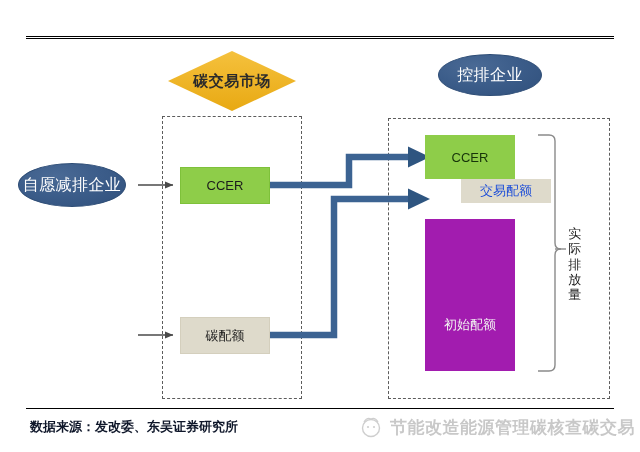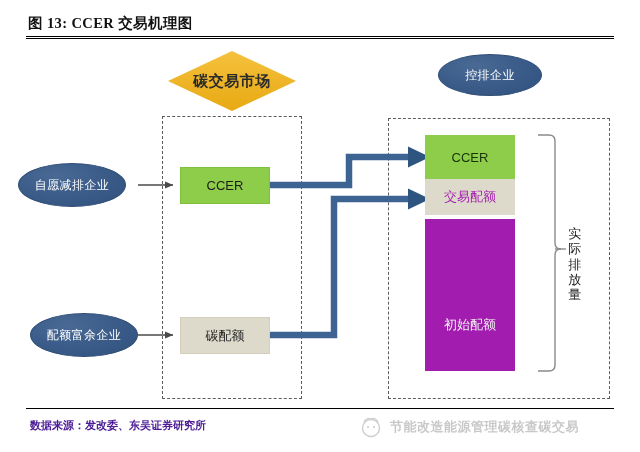--- a/index.html
+++ b/index.html
@@ -42,38 +42,38 @@
   .rule-footer {
     position: absolute;
     left: 26px; top: 408px;
     width: 588px; height: 0;
     border-top: 1px solid #000;
   }
   .source-note {
     position: absolute;
     left: 30px; top: 418px;
     font-family: "Liberation Serif", "DejaVu Serif", serif;
-    font-size: 11px;
+    font-size: 13px;
     font-weight: bold;
-    color: #4c1d95;
+    color: #0f172a;
     white-space: nowrap;
   }
 
   
   .watermark {
     position: absolute;
     left: 358px; top: 414px;
     display: flex; align-items: center; gap: 6px;
     opacity: 0.42;
     pointer-events: none;
   }
   .watermark .wm-logo { display: block; }
   .watermark .wm-text {
     font-family: "Liberation Sans", "DejaVu Sans", sans-serif;
-    font-size: 13px;
+    font-size: 17px;
     font-weight: 600;
     color: #7d7d7d;
     letter-spacing: 0.5px;
     white-space: nowrap;
   }
 
   
   .dash-box {
     position: absolute;
     border: 1.4px dashed #5c5c5c;
@@ -96,21 +96,21 @@
     font-size: 15px; font-weight: 600; color: #2b2b2b;
     letter-spacing: 0.5px;
   }
 
   
   .ellipse {
     position: absolute;
     border-radius: 50%;
     display: flex; align-items: center; justify-content: center;
     color: #ffffff;
-    font-size: 12px;
+    font-size: 16px;
     font-weight: 500;
     letter-spacing: 0.4px;
     box-sizing: border-box;
   }
   #ell-voluntary {
     left: 18px; top: 163px; width: 108px; height: 44px;
     background: radial-gradient(ellipse at 35% 28%, #4a6a95 0%, #3c5d8a 45%, #30507c 100%);
     border: 1px solid #2e4d76;
   }
   #ell-surplus {
@@ -146,21 +146,21 @@
   
   .bar-seg {
     position: absolute;
     left: 425px;
     width: 90px;
     display: flex; align-items: center; justify-content: center;
     font-size: 13px;
     box-sizing: border-box;
   }
   #seg-ccer      { top: 135px; height: 44px; background: #8ecd49; color: #17340a; }
-  #seg-trade     { top: 179px; height: 36px; background: #dedacb; color: #a21caf; }
+  #seg-trade     { top: 179px; height: 24px; background: #dedacb; color: #1d4ed8; margin-left: 36px; }
   #seg-initial   { top: 219px; height: 152px; background: #a21caf; color: #f2f2f2; }
   #seg-initial span { position: relative; top: 30px; }
 
   
   .bracket-label {
     position: absolute;
     left: 566px; top: 226px;
     width: 18px;
     font-size: 13px;
     color: #1c1c1c;
@@ -175,21 +175,20 @@
     left: 0; top: 0;
     width: 640px; height: 452px;
     pointer-events: none;
   }
 </style>
 </head>
 <body>
 
 <div id="root">
 
-  <div class="fig-title">图 13:  CCER 交易机理图</div>
   <div class="rule-outer"></div>
 
   <div class="dash-box" id="dash-market"></div>
   <div class="dash-box" id="dash-enterprise"></div>
 
   <svg class="overlay" viewBox="0 0 640 452">
     <defs>
       <marker id="thinArrow" markerWidth="7" markerHeight="7" refX="6.2" refY="3.1" orient="auto">
         <path d="M0,0.4 L6.4,3.1 L0,5.8 Z" fill="#4a4a4a"></path>
       </marker>
@@ -225,23 +224,20 @@
     </g>
   </svg>
 
   <div class="diamond-wrap">
     <div class="diamond-label">碳交易市场</div>
   </div>
 
   <div class="ellipse" id="ell-voluntary">
     <span>自愿减排企业</span>
   </div>
-  <div class="ellipse" id="ell-surplus">
-    <span>配额富余企业</span>
-  </div>
   <div class="ellipse" id="ell-control">
     <span>控排企业</span>
   </div>
 
   <div class="market-box" id="box-ccer-market">
     <span>CCER</span>
   </div>
   <div class="market-box" id="box-quota-market">
     <span>碳配额</span>
   </div>

